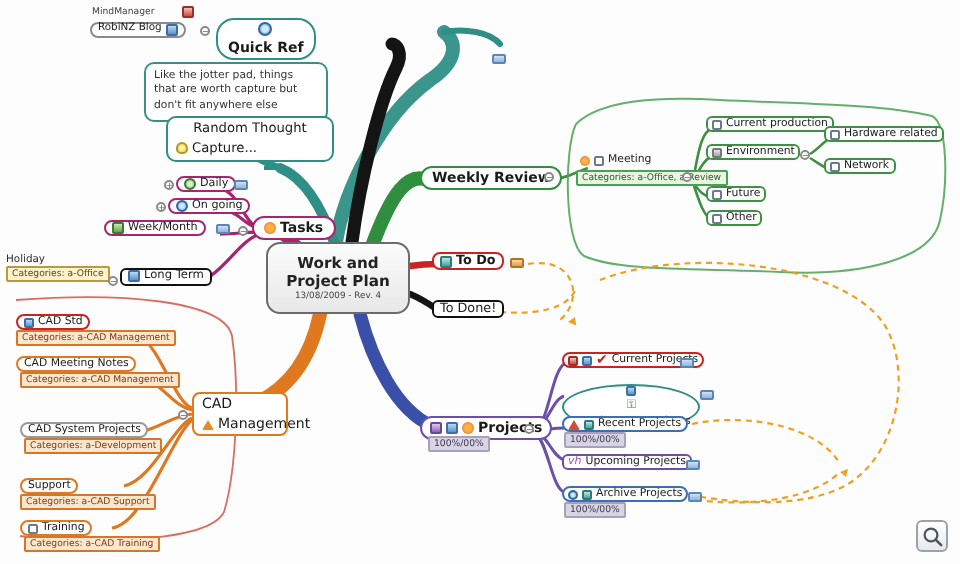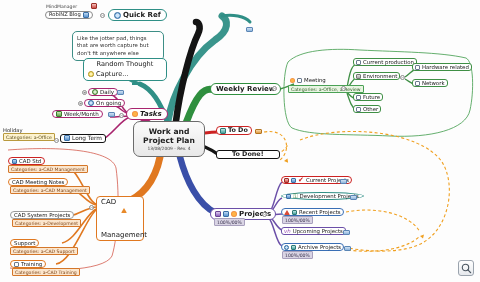--- a/index.html
+++ b/index.html
@@ -85,23 +85,23 @@
   }
 
   .plain {
     position: absolute;
     font-size: 5.2px;
     color: #2a2a2a;
     white-space: nowrap;
   }
 
   
-  .n-teal   { border-color:#2f8f86; border-width:1.4px; }
+  .n-teal   { border-color:#2f8f86; border-width:1.4px;flex-direction:column; }
   .n-green  { border-color:#2f8f3e; border-width:1.6px; border-radius:9px; }
-  .n-magenta{ border-color:#a8246e; border-width:1.4px; border-radius:9px;font-style:italic; }
+  .n-magenta{ border-color:#a8246e; border-width:1.4px; border-radius:9px; }
   .n-red    { border-color:#cc2222; border-width:1.4px; }
   .n-black  { border-color:#111; border-width:1.6px; border-radius:3px; }
   .n-orange { border-color:#e07820; border-width:1.5px; }
   .n-purple { border-color:#6b4fa8; border-width:1.4px; border-radius:9px; }
   .n-blue   { border-color:#3a6fb5; border-width:1.2px; }
   .n-grey   { border-color:#8a8a8a; border-width:1.1px; }
   .n-greenthin { border-color:#3f8f45; border-width:1.1px; border-radius:3px; }
   .n-ellipse { border-radius: 50%/50%; }
 
   .bold { font-weight: normal; }
@@ -277,21 +277,21 @@
     <span class="t1">Project Plan</span>
     <span class="t2">13/08/2009 - Rev. 4</span>
   </div>
 
   <div class="node n-red" style="left:216px;top:126px;padding:0 3px;font-size:6.4px;font-weight:bold;">
     <span class="ico sq-teal"></span>
     <span class="lbl">To Do</span>
   </div>
   <div class="plusbox orange" style="left:255px;top:129px;"></div>
 
-  <div class="node n-black" style="left:216px;top:150px;padding:0 15px;font-size:6.4px;font-weight:bold;">
+  <div class="node n-black" style="left:216px;top:150px;padding:0 3px;font-size:6.4px;font-weight:normal;">
     <span class="lbl">To Done!</span>
   </div>
 
   <div class="node n-green" style="left:210px;top:83px;padding:1px 5px;font-size:7px;font-weight:bold;">
     <span class="lbl">Weekly Review</span>
   </div>
   <div class="collapse" style="left:272px;top:86px;">−</div>
 
   <div class="node n-greenthin" style="left:288px;top:77px;padding:0 2px;font-size:5.4px;border:none;background:none;">
     <span class="ico flower" style="width:5px;height:5px;"></span>
@@ -327,21 +327,21 @@
     <span class="lbl">Future</span>
   </div>
 
   <div class="node n-greenthin" style="left:353px;top:105px;padding:0 2px;font-size:5.4px;">
     <span class="ico check-w" style="width:5px;height:5px;"></span>
     <span class="lbl">Other</span>
   </div>
 
   <div class="node n-orange" style="left:96px;top:196px;width:48px;flex-direction:column;align-items:flex-start;padding:1px 4px;">
     <span class="lbl bold" style="font-size:7px;">CAD</span>
-    <span style="display:flex;align-items:center;gap:18px;flex-direction:column;">
+    <span style="display:flex;align-items:center;gap:2px;">
       <span class="ico tri-orange"></span>
       <span class="lbl bold" style="font-size:7px;">Management</span>
     </span>
   </div>
   <div class="collapse" style="left:89px;top:205px;">−</div>
 
   <div class="node n-red" style="left:8px;top:157px;padding:0 3px;font-size:5.4px;">
     <span class="ico sq-blue" style="width:5px;height:5px;"></span>
     <span class="lbl bold">CAD Std</span>
   </div>

